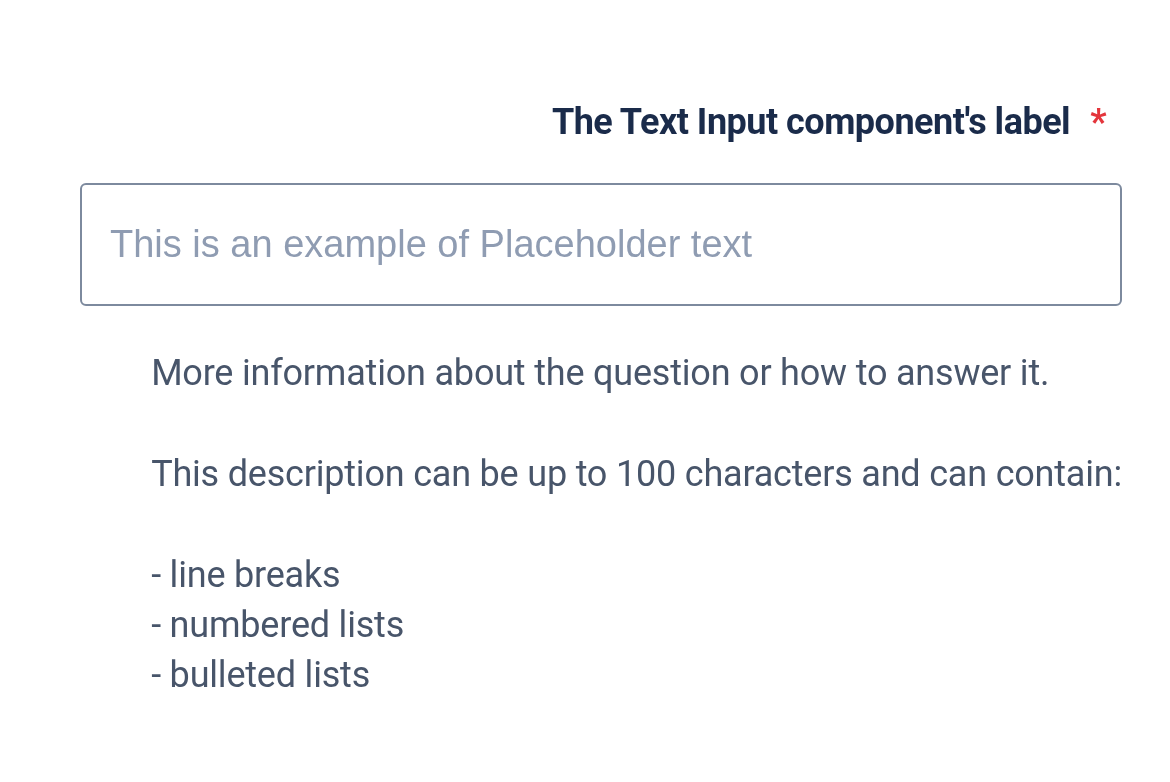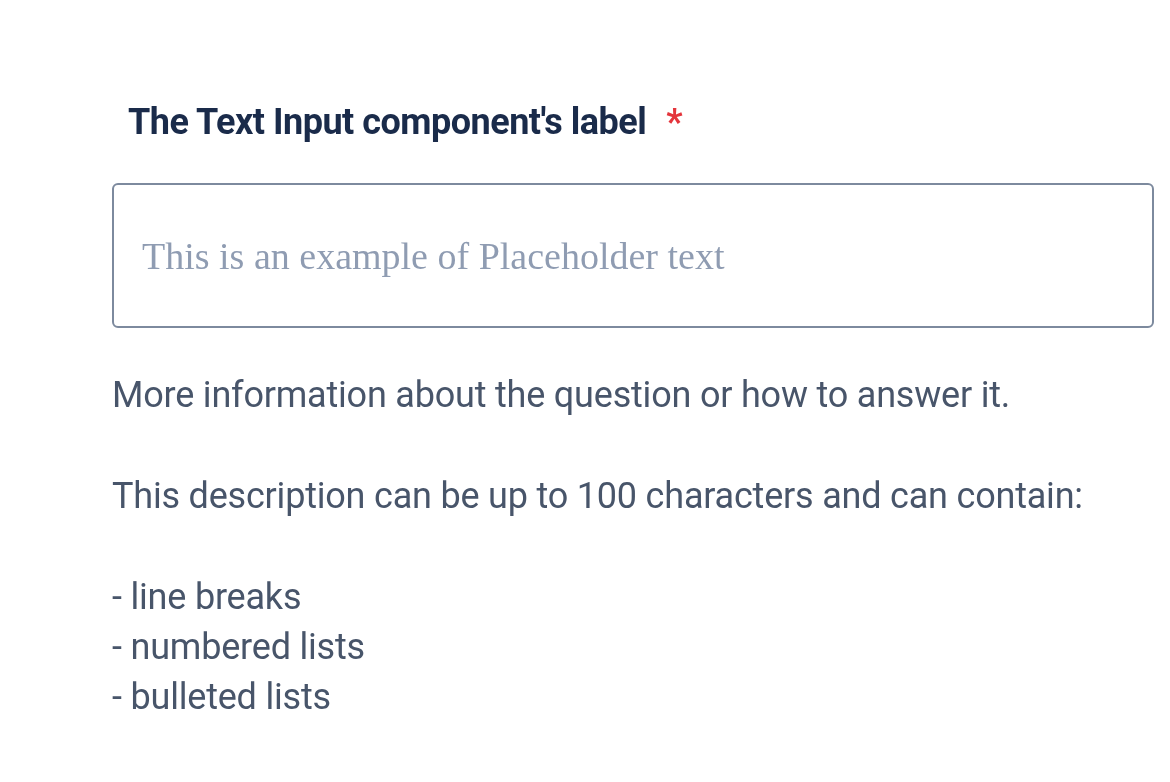--- a/index.html
+++ b/index.html
@@ -1,18 +1,19 @@
 <!DOCTYPE html>
 <html><head>
   <meta charset="utf-8">
   <style>
     * {
       box-sizing: border-box;
       margin: 16px;
       padding: 0;
+      align-items: flex-end;
     }
     body {
       font-family: -apple-system, BlinkMacSystemFont, "Segoe UI", Roboto, Helvetica, Arial, sans-serif;
       background: #ffffff;
       padding: 36px 48px;
       width: 1170px;
     }
     .form-field {
       display: flex;
       flex-direction: column;
@@ -25,29 +26,28 @@
       line-height: 1.25;
       margin-bottom: 22px;
     }
     .required-mark {
       color: #e4353c;
       font-weight: 700;
       margin-left: 4px;
     }
     .text-input {
       width: 100%;
-      height: 145px;
+      height: 123px;
       padding: 0 28px;
       font-size: 38px;
       color: #1a2b4a;
       border: 2px solid #7d8a9e;
       border-radius: 6px;
       background: #ffffff;
       outline: none;
-      font-family: Liberation Serif, serif;
     }
     .text-input::placeholder {
       color: #8f9cb2;
       opacity: 1;
     }
     .field-description {
       margin-top: 26px;
       font-size: 36px;
       line-height: 1.4;
       color: #48556a;

